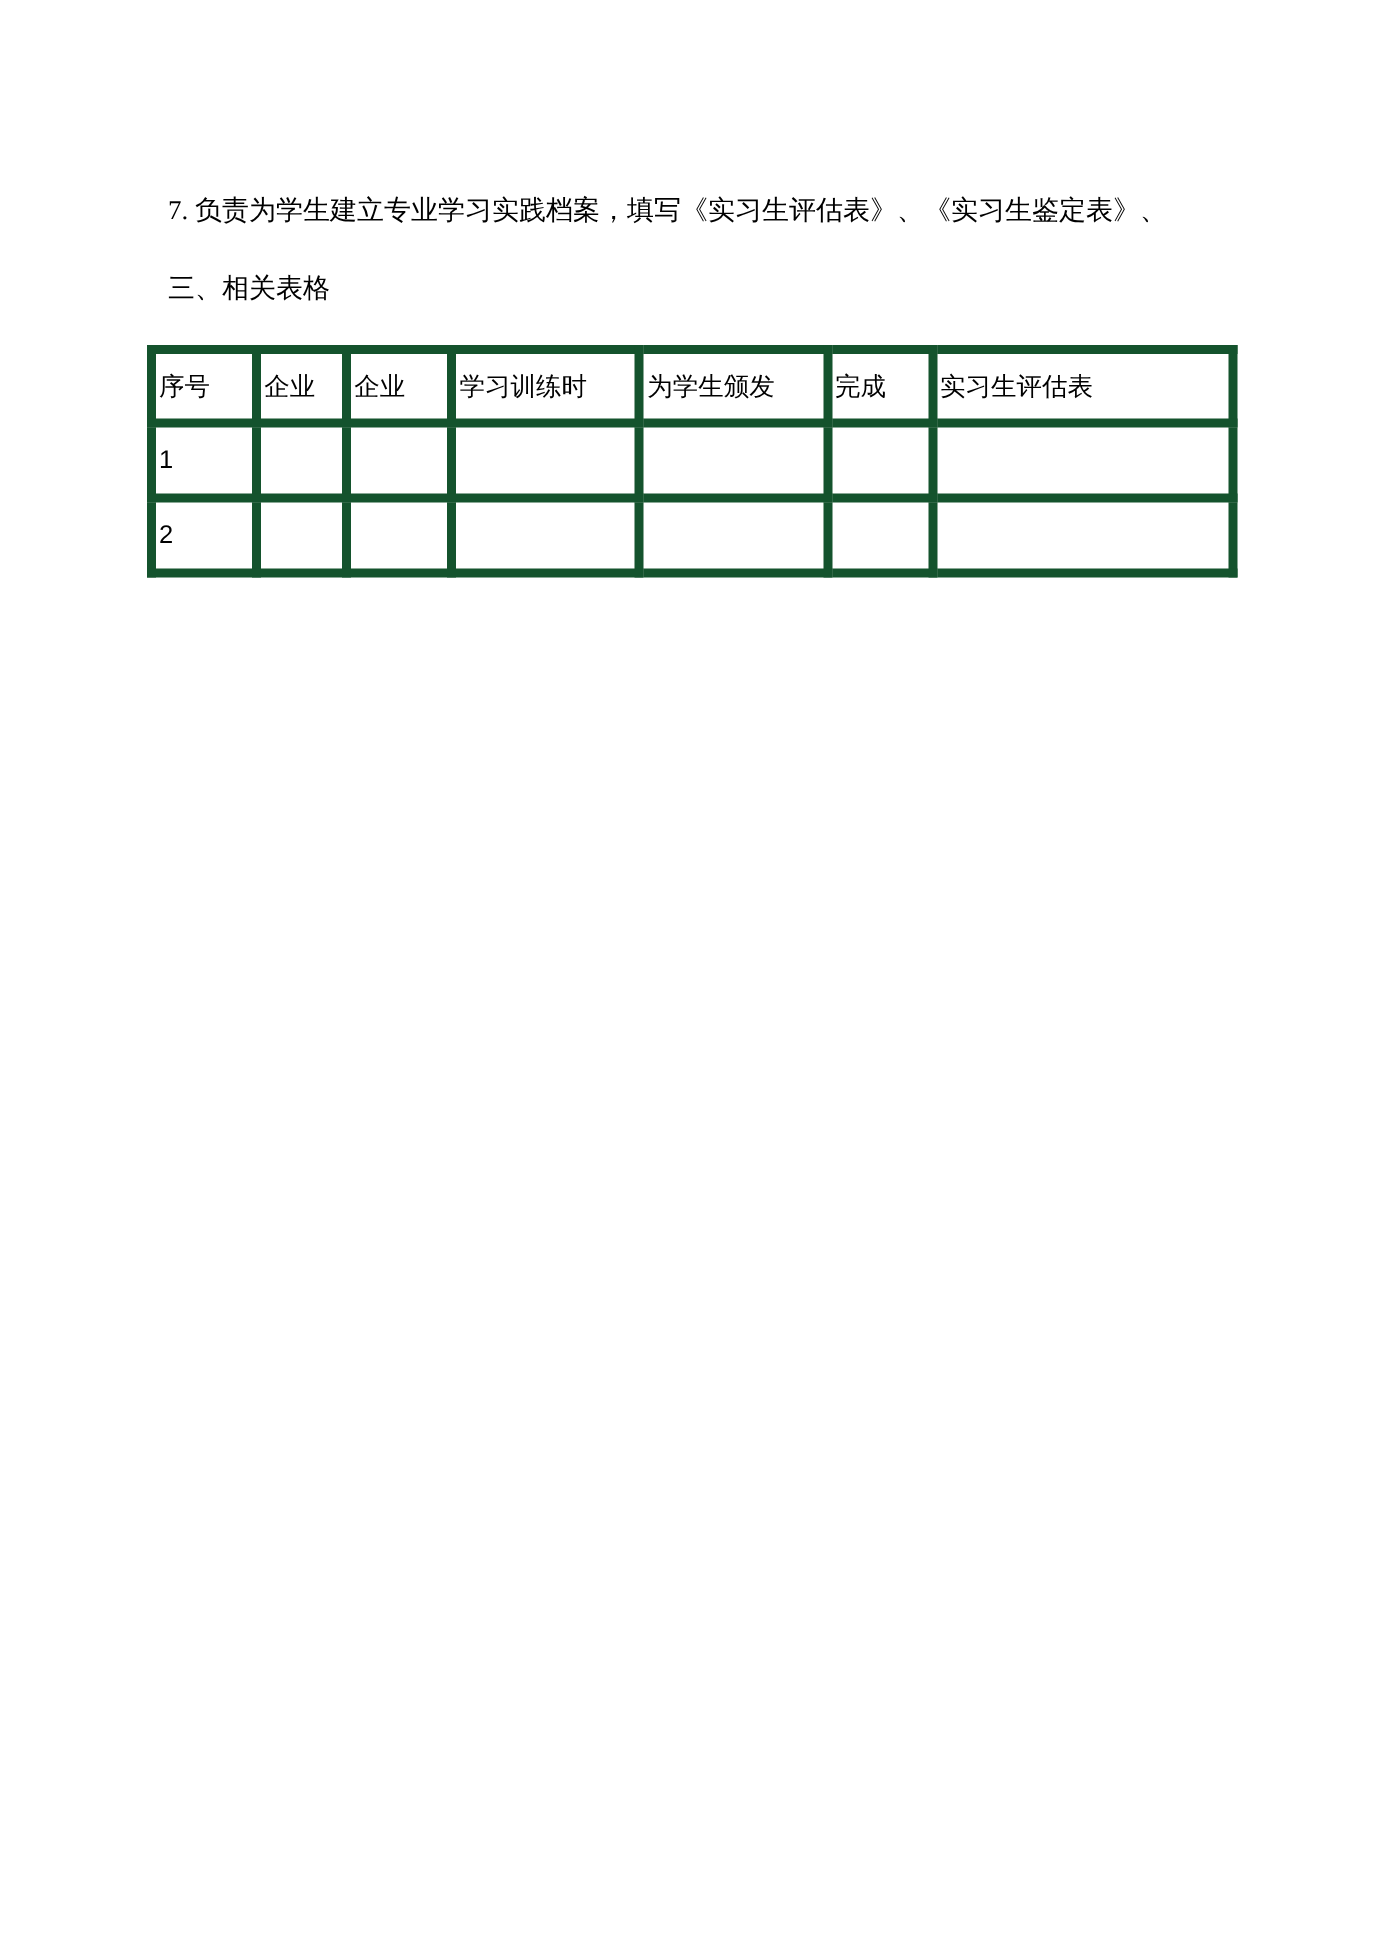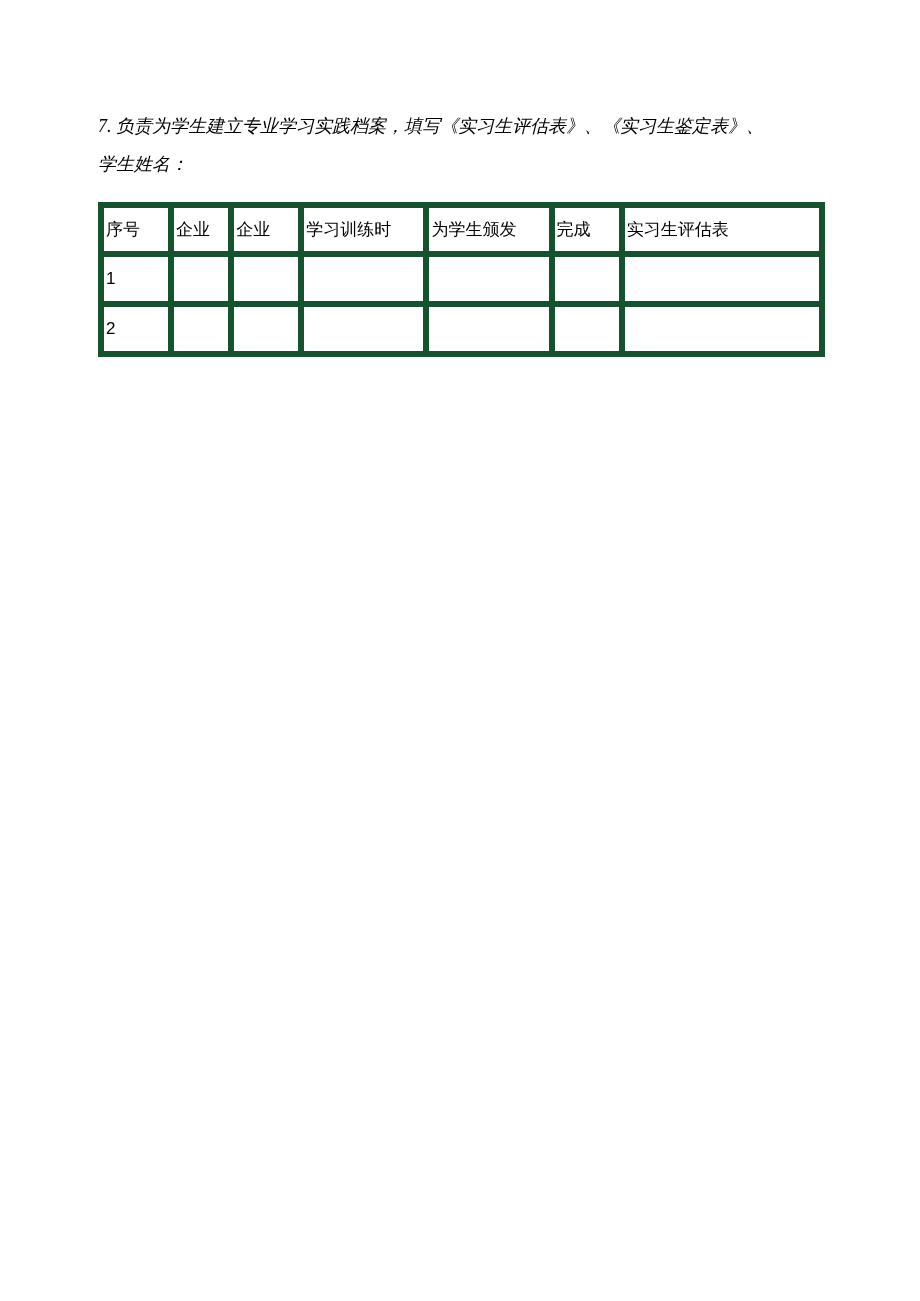--- a/index.html
+++ b/index.html
@@ -13,22 +13,21 @@
     background: #ffffff;
     font-family: "SimSun", "宋体", serif;
     color: #000000;
     padding: 108px 95px 0 98px;
   }
   .content {
     font-size: 18px;
     line-height: 2.1;
   }
   .para {
-    margin: 0;
-    font-style: italic;
+    margin: 14px;
   }
   .sub-indent {
     padding-left: 0.5em;
   }
   table {
     border-collapse: collapse;
     width: 100%;
     margin-top: 18px;
     table-layout: fixed;
   }
@@ -48,21 +47,21 @@
   col.c4 { width: 125px; }
   col.c5 { width: 125px; }
   col.c6 { width: 70px; }
   col.c7 { width: 200px; }
 </style>
 </head>
 <body>
 
 <div class="content">
   <p class="para">7. 负责为学生建立专业学习实践档案，填写《实习生评估表》、《实习生鉴定表》、</p>
-  <p class="para">学生姓名：</p>
+  <p class="para">三、相关表格</p>
 
   <table>
     <colgroup>
       <col class="c1">
         <col class="c2">
         <col class="c3">
         <col class="c4">
         <col class="c5">
         <col class="c6">
         <col class="c7">

